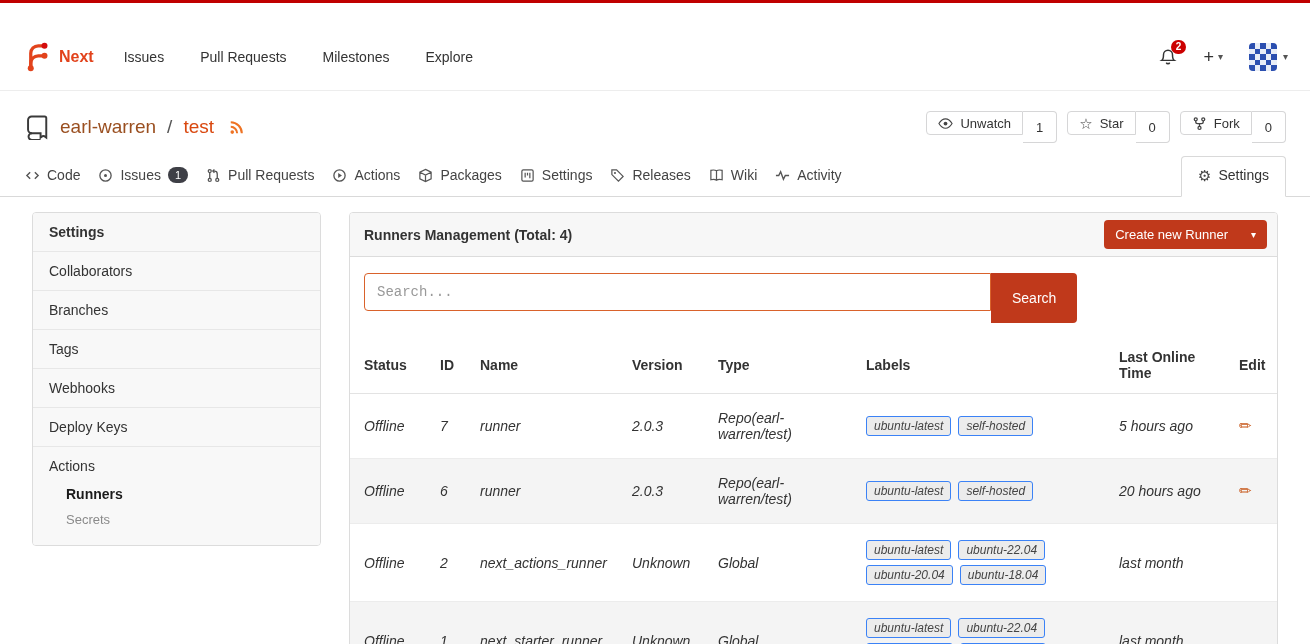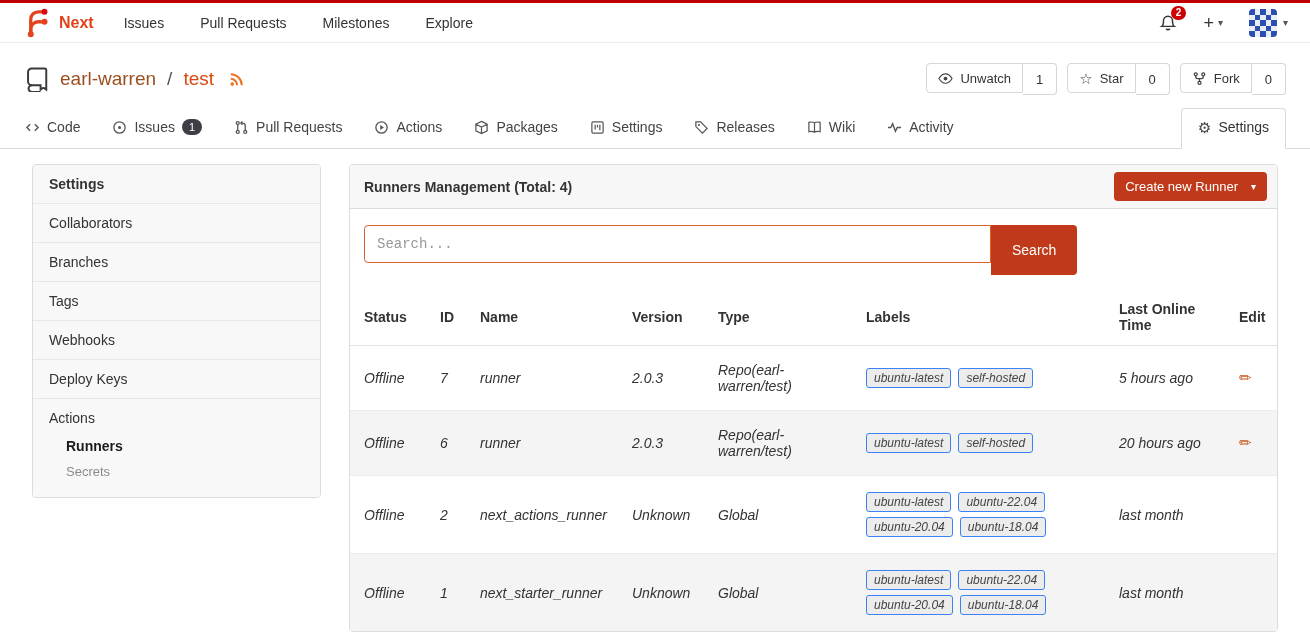--- a/index.html
+++ b/index.html
@@ -9,21 +9,21 @@
     --tabline:#d9d9d9;
   }
   *{box-sizing:border-box;}
   body{
     width:1310px;height:644px;margin:0;background:#fff;color:#333;
     font-family:"Liberation Sans","DejaVu Sans",sans-serif;font-size:14px;
     overflow:hidden;position:relative;
   }
   .topline{height:3px;background:#c00000;}
   
-  .navbar{display:flex;align-items:center;height:40px;padding:0 22px;border-bottom:1px solid #ededed;background:#fff;}
+  .navbar{display:flex;align-items:center;height:68px;padding:0 22px;border-bottom:1px solid #ededed;background:#fff;margin-top:20px;}
   .brand{display:flex;align-items:center;gap:7px;cursor:pointer;}
   .brand-text{color:var(--brand);font-weight:700;font-size:16px;}
   .nav-links{display:flex;align-items:center;margin-left:30px;gap:36px;}
   .nav-link{color:#333;cursor:pointer;}
   .navbar-spacer{flex:1;}
   .nav-right{display:flex;align-items:center;gap:26px;}
   .bell-wrap{position:relative;cursor:pointer;display:flex;}
   .badge-dot{position:absolute;top:-8px;right:-9px;background:#cc0000;color:#fff;font-size:10px;font-weight:700;border-radius:9px;padding:1px 5px;line-height:12px;}
   .plus-btn{display:flex;align-items:center;gap:4px;cursor:pointer;}
   .plus-glyph{font-size:18px;color:#333;line-height:1;}
@@ -32,44 +32,44 @@
   .avatar{width:28px;height:28px;border-radius:4px;overflow:hidden;display:block;}
   
   .repo-header{display:flex;align-items:center;justify-content:space-between;padding:20px 24px 8px;}
   .repo-title{display:flex;align-items:center;gap:10px;}
   .repo-owner{color:#9a4f20;font-size:19px;font-weight:500;cursor:pointer;}
   .repo-slash{color:#555;font-size:19px;margin:0 1px;}
   .repo-name{color:#d9480f;font-size:19px;font-weight:400;cursor:pointer;}
   .rss{margin-left:4px;display:flex;cursor:pointer;}
   .repo-actions{display:flex;gap:10px;}
   .action-group{display:flex;}
-  .action-btn{display:flex;align-items:center;gap:7px;border:1px solid #d6d6d7;background:#fff;padding:0 11px;height:30px;border-radius:4px 0 0 4px;font-size:13px;color:#333;cursor:pointer;}
+  .action-btn{display:flex;align-items:center;gap:7px;border:1px solid #d6d6d7;background:#fff;padding:0 11px;height:24px;border-radius:4px 0 0 4px;font-size:13px;color:#333;cursor:pointer;}
   .action-count{display:flex;align-items:center;border:1px solid #d6d6d7;border-left:none;padding:0 13px;height:32px;border-radius:0 4px 4px 0;font-size:13px;cursor:pointer;}
   .star-glyph{font-size:15px;line-height:1;color:#444;}
   
-  .tabbar{display:flex;align-items:flex-end;padding:5px 24px 0;border-bottom:1px solid var(--tabline);gap:30px;}
+  .tabbar{display:flex;align-items:flex-end;padding:5px 24px 0;border-bottom:1px solid var(--tabline);gap:16px;}
   .tab{display:flex;align-items:center;gap:7px;padding:9px 1px 13px;color:#444;cursor:pointer;white-space:nowrap;}
   .tab-badge{background:#3e3f46;color:#fff;font-size:11px;border-radius:10px;padding:1px 7px;line-height:14px;}
   .tab-settings{margin-left:auto;border:1px solid var(--tabline);border-bottom:1px solid #fff;background:#fff;border-radius:4px 4px 0 0;padding:10px 16px 13px;margin-bottom:-1px;display:flex;gap:7px;align-items:center;cursor:pointer;color:#333;}
   .gear-glyph{font-size:15px;line-height:1;color:#444;}
   
   .content{display:flex;align-items:flex-start;gap:28px;padding:15px 32px 0;}
   .sidebar{width:289px;flex:none;border:1px solid var(--border);border-radius:4px;overflow:hidden;}
   .sb-item{background:#f8f8f8;padding:11px 16px;color:#333;border-top:1px solid #e7e7e7;cursor:pointer;}
   .sb-item:first-child{border-top:none;}
   .sb-title{font-weight:700;}
   .sb-sub{padding:7px 0 2px;}
   .sb-sub-item{padding:5px 0 5px 17px;color:#444;cursor:pointer;}
   .sb-sub-item.active{font-weight:700;color:#1b1b1b;}
   .sb-sub-item.muted{color:#8a8a8a;font-size:13px;}
   
   .panel{flex:1;border:1px solid var(--border);border-radius:4px;overflow:hidden;background:#fff;}
   .panel-header{display:flex;align-items:center;justify-content:space-between;background:#f7f7f7;border-bottom:1px solid var(--border);padding:7px 10px 7px 14px;}
   .panel-title{font-weight:700;}
-  .create-btn{background:var(--primary);color:#fff;border:none;border-radius:4px;padding:7px 11px;font-size:13px;display:flex;align-items:center;gap:13px;cursor:pointer;font-family:inherit;}
+  .create-btn{background:var(--primary);color:#fff;border:none;border-radius:4px;padding:7px 11px;font-size:13px;display:flex;align-items:center;gap:23px;cursor:pointer;font-family:inherit;}
   .create-btn .caret{color:#fff;}
   .search-row{display:flex;padding:16px 14px 14px;}
   .search-input{width:627px;height:38px;border:1px solid #d9622b;border-radius:4px 0 0 4px;padding:0 12px;font-size:14px;color:#333;outline:none;font-family:Liberation Mono, monospace;}
   .search-input::placeholder{color:#999;}
   .search-btn{background:var(--primary);color:#fff;border:none;border-radius:0 4px 4px 0;padding:0 21px;height:50px;font-size:14px;font-weight:500;cursor:pointer;font-family:inherit;}
   
   .runner-table{width:100%;border-collapse:collapse;table-layout:fixed;font-size:14px;}
   .runner-table th{text-align:left;font-weight:700;padding:12px 10px;border-bottom:1px solid #e3e3e3;vertical-align:middle;color:#333;}
   .runner-table td{padding:16px 10px;border-bottom:1px solid #ececec;vertical-align:middle;height:63px;word-wrap:break-word;font-style:italic;}
   .runner-table th:first-child,.runner-table td:first-child{padding-left:14px;}

